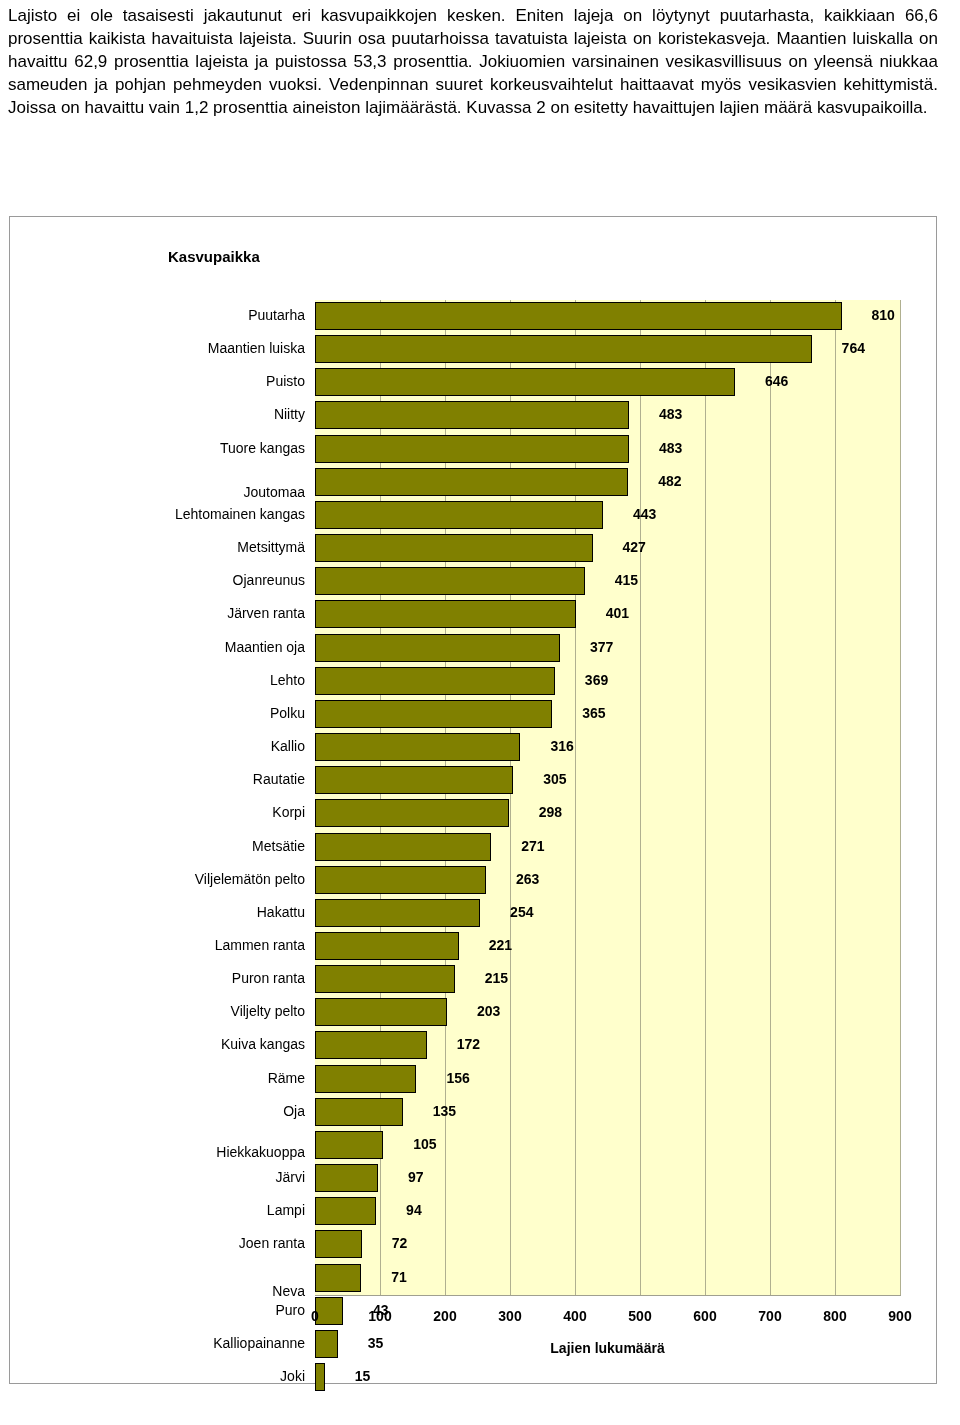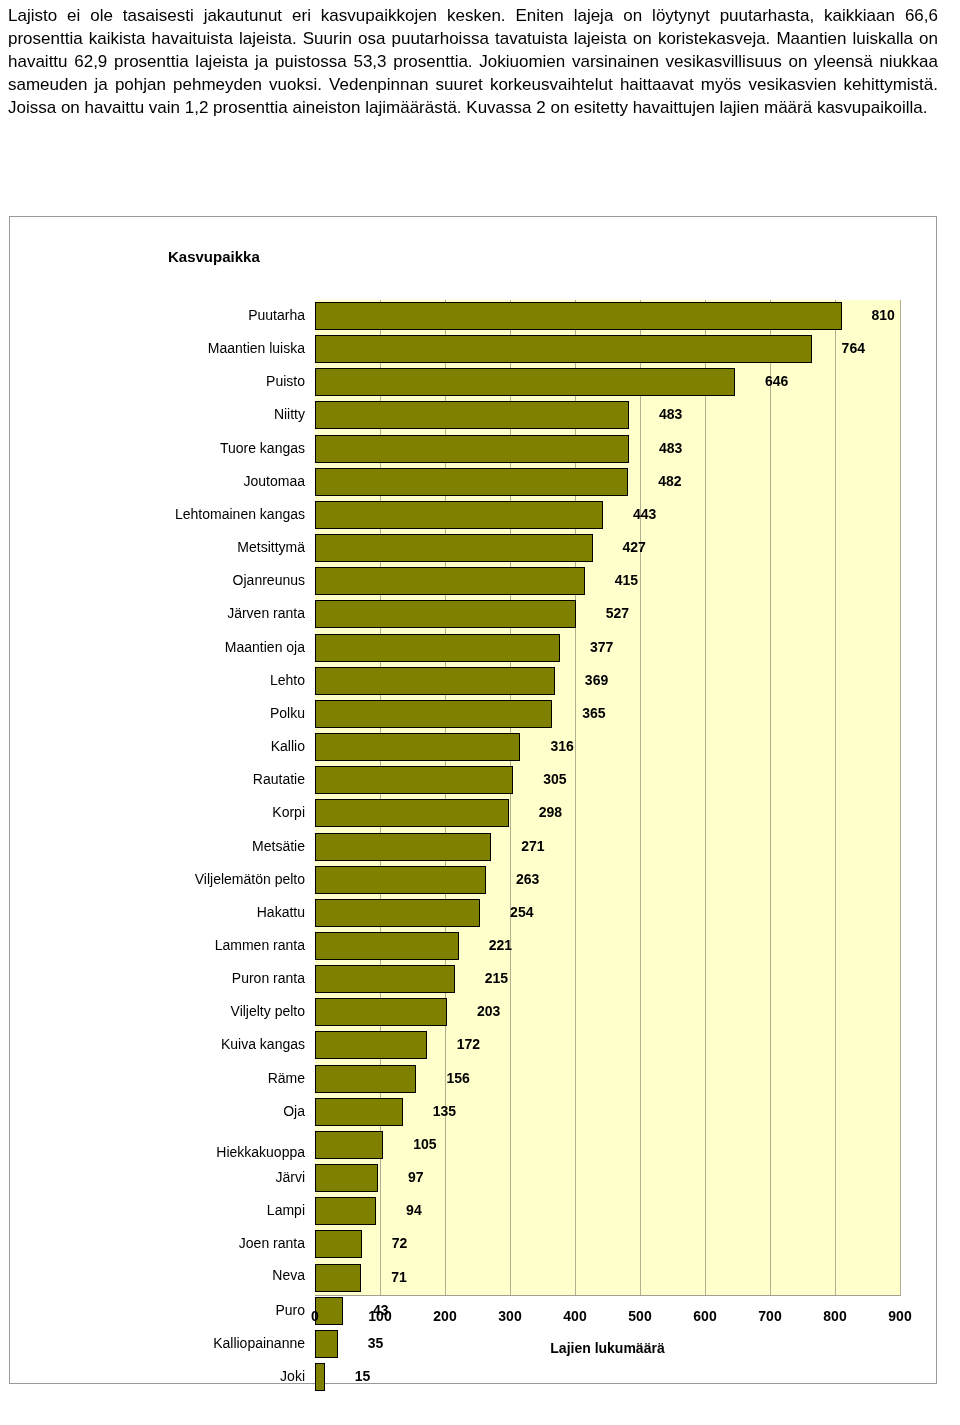--- a/index.html
+++ b/index.html
@@ -56,40 +56,40 @@
         <div class="catlabel" style="right: calc(100% + 10px); top: 7px;">Niitty</div>
       </div>
       <div class="row">
         <div class="bar" style="width: 313.95px;"></div>
         <div class="barlabel" style="left: 319.95px;">483</div>
         <div class="catlabel" style="right: calc(100% + 10px); top: 7px;">Tuore kangas</div>
       </div>
       <div class="row">
         <div class="bar" style="width: 313.3px;"></div>
         <div class="barlabel" style="left: 319.3px;">482</div>
-        <div class="catlabel" style="right: calc(100% + 10px); top: 7px; margin-left: 42px;">Joutomaa</div>
+        <div class="catlabel" style="right: calc(100% + 10px); top: 18px; margin-left: 42px;">Joutomaa</div>
       </div>
       <div class="row">
         <div class="bar" style="width: 287.95px;"></div>
         <div class="barlabel" style="left: 293.95px;">443</div>
         <div class="catlabel" style="right: calc(100% + 10px); top: 7px;">Lehtomainen kangas</div>
       </div>
       <div class="row">
         <div class="bar" style="width: 277.55px;"></div>
         <div class="barlabel" style="left: 283.55px;">427</div>
         <div class="catlabel" style="right: calc(100% + 10px); top: 7px;">Metsittymä</div>
       </div>
       <div class="row">
         <div class="bar" style="width: 269.75px;"></div>
         <div class="barlabel" style="left: 275.75px;">415</div>
         <div class="catlabel" style="right: calc(100% + 10px); top: 7px;">Ojanreunus</div>
       </div>
       <div class="row">
         <div class="bar" style="width: 260.65px;"></div>
-        <div class="barlabel" style="left: 266.65px;">527</div>
+        <div class="barlabel" style="left: 266.65px;">401</div>
         <div class="catlabel" style="right: calc(100% + 10px); top: 7px;">Järven ranta</div>
       </div>
       <div class="row">
         <div class="bar" style="width: 245.05px;"></div>
         <div class="barlabel" style="left: 251.05px;">377</div>
         <div class="catlabel" style="right: calc(100% + 10px); top: 7px;">Maantien oja</div>
       </div>
       <div class="row">
         <div class="bar" style="width: 239.85px;"></div>
         <div class="barlabel" style="left: 245.85px;">369</div>
@@ -176,21 +176,21 @@
         <div class="catlabel" style="right: calc(100% + 10px); top: 7px;">Lampi</div>
       </div>
       <div class="row">
         <div class="bar" style="width: 46.8px;"></div>
         <div class="barlabel" style="left: 52.8px;">72</div>
         <div class="catlabel" style="right: calc(100% + 10px); top: 7px;">Joen ranta</div>
       </div>
       <div class="row">
         <div class="bar" style="width: 46.15px;"></div>
         <div class="barlabel" style="left: 52.15px;">71</div>
-        <div class="catlabel" style="right: calc(100% + 10px); top: 5px;">Neva</div>
+        <div class="catlabel" style="right: calc(100% + 10px); top: 21px;">Neva</div>
       </div>
       <div class="row">
         <div class="bar" style="width: 27.95px;"></div>
         <div class="barlabel" style="left: 33.95px;">43</div>
         <div class="catlabel" style="right: calc(100% + 10px); top: 7px;">Puro</div>
       </div>
       <div class="row">
         <div class="bar" style="width: 22.75px;"></div>
         <div class="barlabel" style="left: 28.75px;">35</div>
         <div class="catlabel" style="right: calc(100% + 10px); top: 7px;">Kalliopainanne</div>

